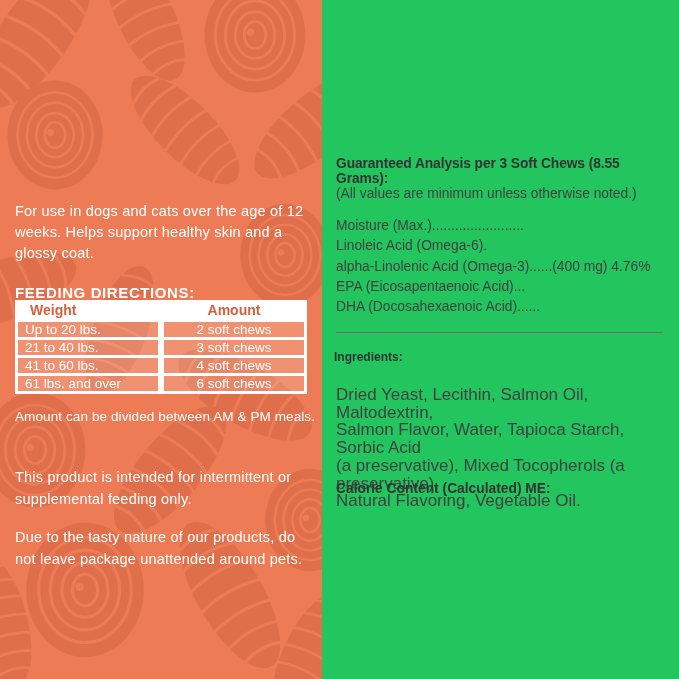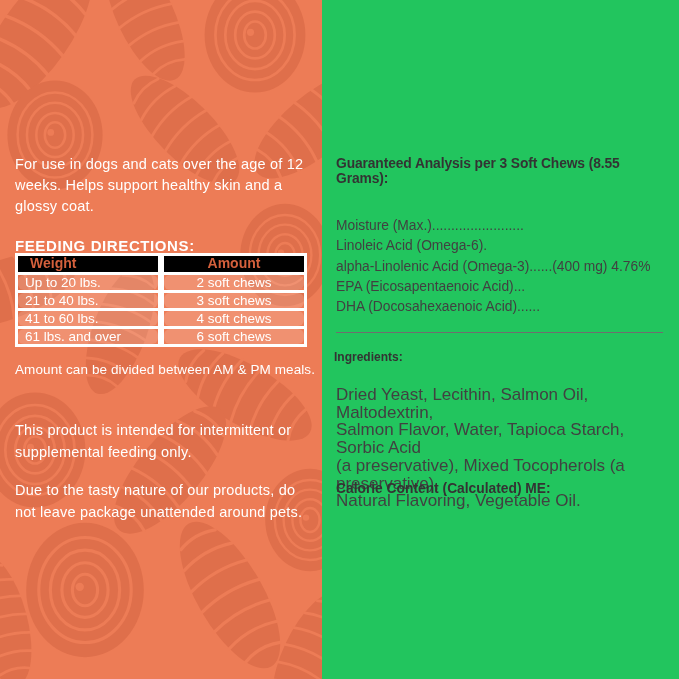--- a/index.html
+++ b/index.html
@@ -10,44 +10,44 @@
   }
   .page { position: relative; width: 679px; height: 679px; overflow: hidden; background: #FBE5D8; }
 
   
   .left-panel {
     position: absolute; left: 0; top: 0; width: 322px; height: 679px;
     background: #ED7C56; overflow: hidden;
   }
   .pattern-svg { position: absolute; left: 0; top: 0; }
   .left-content { position: absolute; left: 0; top: 0; width: 100%; height: 100%; }
-  .left-content > div { position: absolute; color: #FFFFFF; }
+  .left-content > div { position: absolute; color: #FFFFFF; margin-top: 47px; }
 
   .intro-text {
     left: 15px; top: 154px; width: 300px;
     font-size: 14.5px; line-height: 21px; white-space: pre-line;
     letter-spacing: 0.2px;
   }
   .feeding-heading {
     left: 15px; top: 237px;
     font-size: 15px; font-weight: bold; letter-spacing: 0.6px;
   }
 
   .feeding-table {
     left: 15px; top: 253px; width: 286px;
     border: 3px solid #FFFFFF;
   }
-  .ft-header { display: flex; background: #000000; height: 16px; }
+  .ft-header { display: flex; background: #ffffff; height: 16px; }
   .ft-header .c1, .ft-header .c2 {
     color: #D4603C; font-weight: bold; font-size: 14px; line-height: 15px;
   }
   .ft-row { display: flex; border-top: 3px solid #FFFFFF; height: 15px; }
   .ft-row .c1, .ft-row .c2 {
     background: rgba(255,255,255,0.16);
-    color: #FFFFFF; font-size: 13.5px; line-height: 15px; border-radius: 6px;
+    color: #FFFFFF; font-size: 13.5px; line-height: 15px;
   }
   .c1 { width: 140px; }
   .c2 { width: 140px; text-align: center; }
   .colgap { width: 6px; background: #FFFFFF; }
   .ft-header .c1 { padding-left: 12px; width: 128px; }
   .ft-row .c1 { padding-left: 7px; width: 133px; }
 
   .split-note {
     left: 15px; top: 362px; width: 305px;
     font-size: 13.5px; letter-spacing: 0.1px;
@@ -188,20 +188,21 @@
 
       <div class="caution-note">Due to the tasty nature of our products, do
 not leave package unattended around pets.</div>
     </div>
   </div>
 
   <div class="right-panel">
 
     <div class="ga-heading">Guaranteed Analysis per 3 Soft Chews (8.55 Grams):</div>
 
+    <div class="ga-note">(All values are minimum unless otherwise noted.)</div>
 
     <div class="ga-lines">
       <div>Moisture (Max.)........................</div>
       <div>Linoleic Acid (Omega-6).</div>
       <div>alpha-Linolenic Acid (Omega-3)......(400 mg) 4.76%</div>
       <div>EPA (Eicosapentaenoic Acid)...</div>
       <div>DHA (Docosahexaenoic Acid)......</div>
     </div>
 
     <div class="section-divider"></div>

